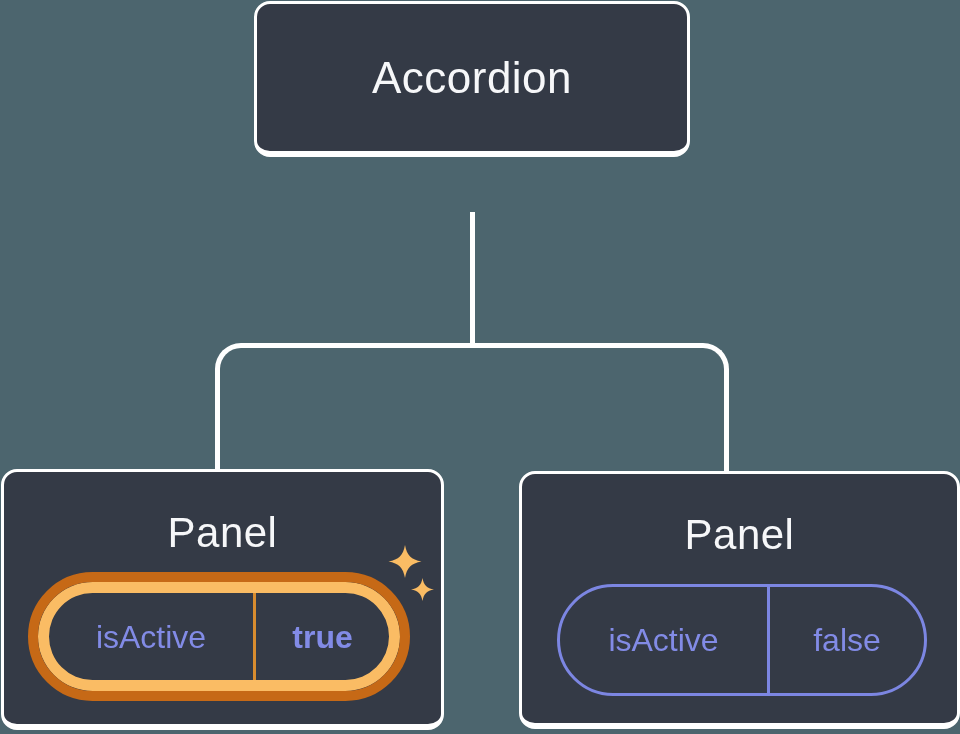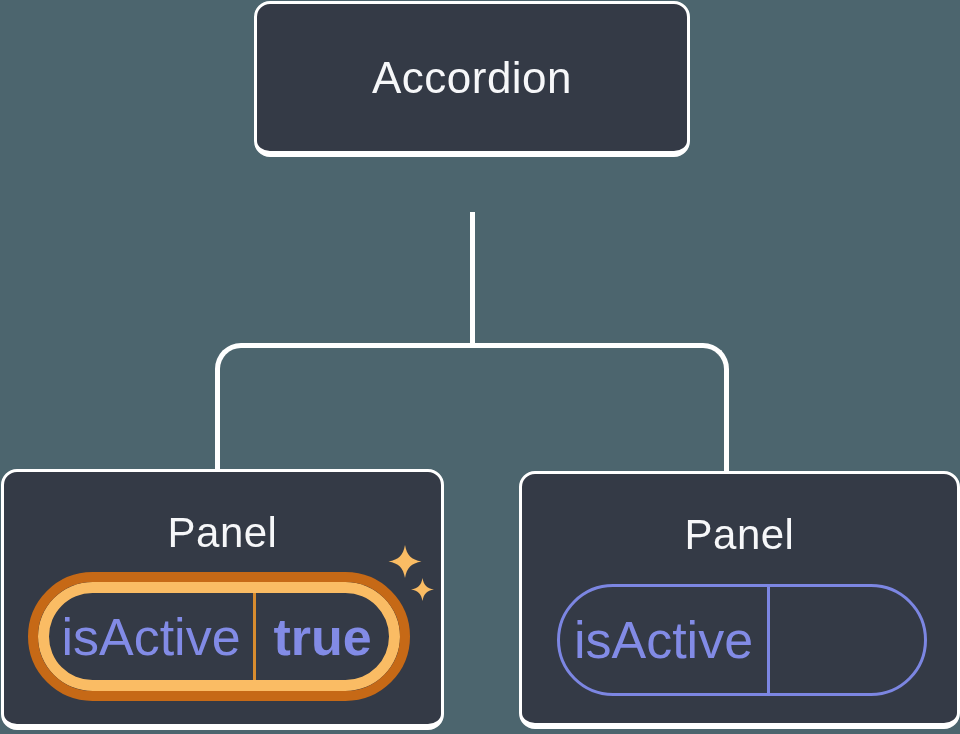--- a/index.html
+++ b/index.html
@@ -76,21 +76,21 @@
   .pill-inactive{
     left:35px;top:110px;width:370px;height:112px;
     border:3px solid var(--inactive-outline);
     border-radius:999px;
     display:flex;
     overflow:hidden;
   }
   .cell{
     display:flex;align-items:center;justify-content:center;
     color:var(--state-text);
-    font-size:52px;line-height:1;
+    font-size:32px;line-height:1;
   }
   .pill-active-inner .name-cell{
     width:60.9%;
     border-right:3px solid var(--active-divider);
   }
   .pill-inactive .name-cell{
     width:57.7%;height:100%;
     border-right:3px solid var(--inactive-outline);
   }
   .value-cell{flex:1;}
@@ -126,16 +126,17 @@
     </svg>
     <svg class="sparkle sparkle-small" viewBox="0 0 100 100" aria-hidden="true">
       <path d="M50 0C55.5 31 69 44.5 100 50C69 55.5 55.5 69 50 100C44.5 69 31 55.5 0 50C31 44.5 44.5 31 50 0Z"></path>
     </svg>
   </div>
 
   <div class="node node-panel-right">
     <div class="panel-title">Panel</div>
     <div class="pill pill-inactive">
       <div class="cell name-cell">isActive</div>
+      <div class="cell value-cell">false</div>
     </div>
   </div>
 
 </div>
 
 </body></html>

